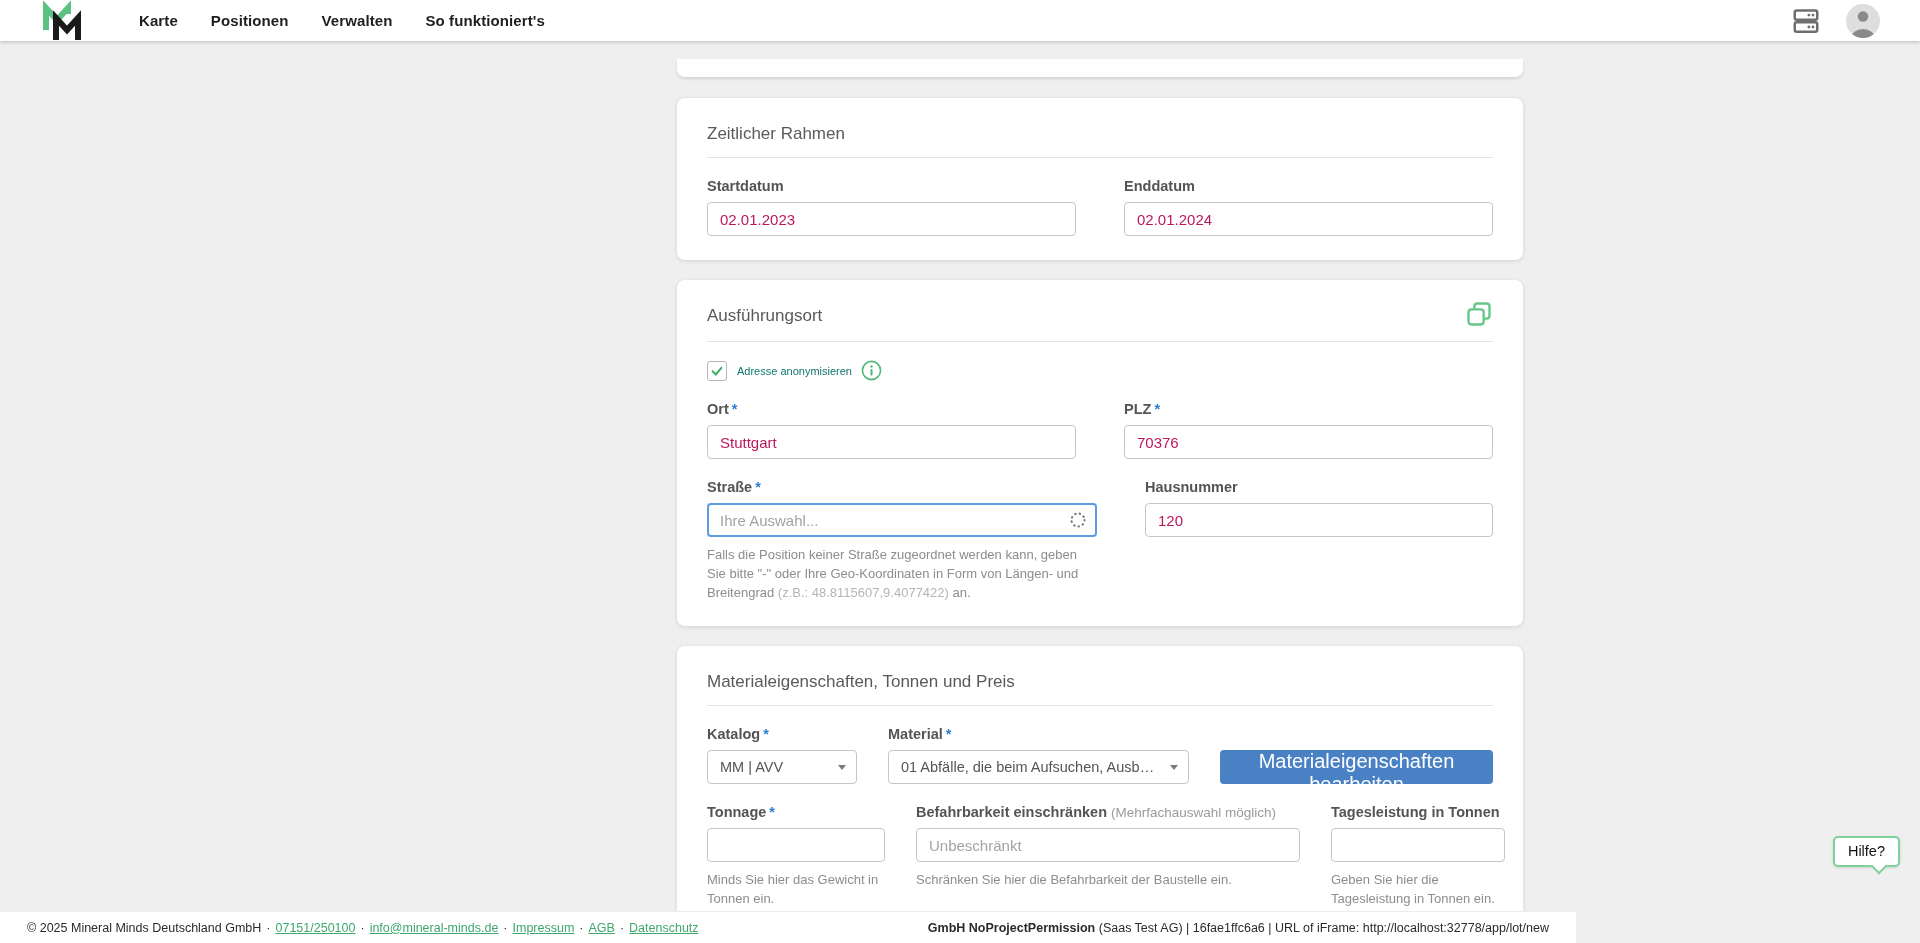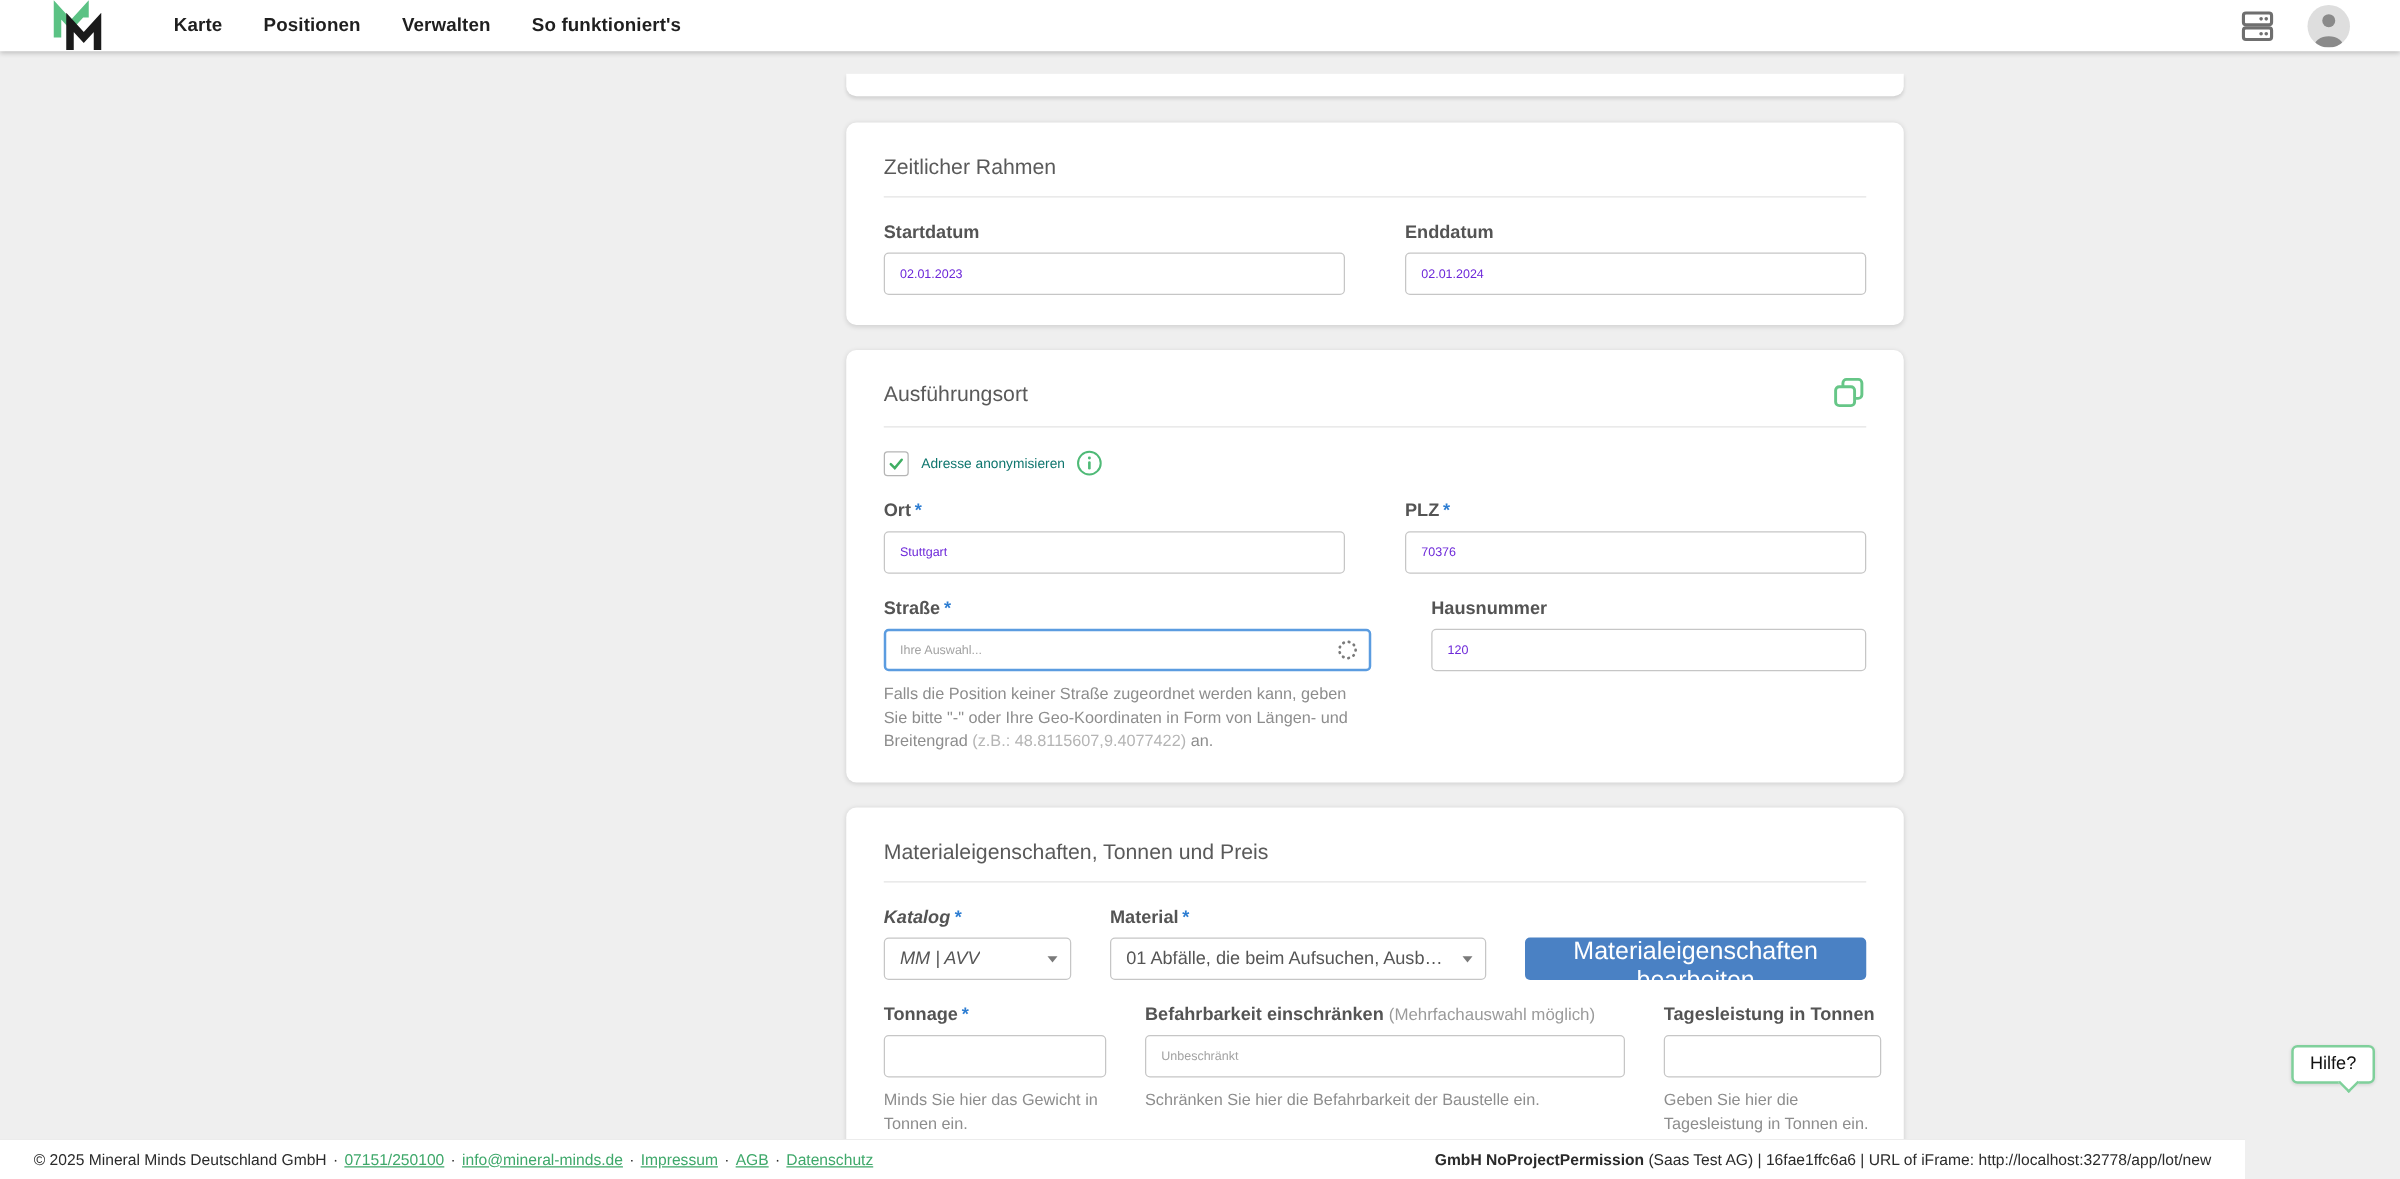--- a/index.html
+++ b/index.html
@@ -46,21 +46,21 @@
 
   .row { display: flex; gap: 31px; margin-top: 20px; }
   .grid2 { display: grid; grid-template-columns: 1fr 1fr; gap: 48px; margin-top: 20px; }
 
   .field-label { font-size: 14.5px; font-weight: 700; color: #545454; margin-bottom: 8px; }
   .label-suffix { font-weight: 400; color: #9b9b9b; font-size: 13.5px; }
   .req { color: #2d7dd2; margin-left: 3px; font-weight: 700; }
 
   .text-input {
     width: 100%; height: 34px; border: 1px solid #c6c6c6; border-radius: 4px;
-    padding: 0 12px; font-size: 10px; color: #6d28d9; background: #fff;
+    padding: 0 12px; font-size: 15px; color: #be185d; background: #fff;
     font-family: "Liberation Sans", sans-serif; outline: none;
   }
   .text-input::placeholder { color: #a3a3a3; opacity: 1; }
   .input-wrap { position: relative; }
   .input-focused { border: 2px solid #5b9ce0; padding: 0 11px; }
   .spinner { position: absolute; right: 10px; top: 8px; }
 
   .checkbox-row { display: flex; align-items: center; margin-top: 18px; }
   .checkbox {
     width: 20px; height: 20px; border: 1px solid #b5b5b5; border-radius: 3px;
@@ -85,21 +85,21 @@
     border-left: 4px solid transparent; border-right: 4px solid transparent;
     border-top: 5px solid #7a7a7a;
   }
 
   .btn-primary {
     height: 34px; background: #4a81c4; color: #fff; border: none; border-radius: 4px;
     font-size: 20px; padding: 0 16px; cursor: pointer;
     font-family: "Liberation Sans", sans-serif; align-self: flex-end;
   }
 
-  .w-katalog { width: 150px; flex: 0 0 auto; font-style: italic; }
+  .w-katalog { width: 150px; flex: 0 0 auto; }
   .w-material { width: 301px; flex: 0 0 auto; }
   .w-tonnage { width: 178px; flex: 0 0 auto; }
   .w-befahr { width: 384px; flex: 0 0 auto; }
   .w-tages { width: 174px; flex: 0 0 auto; }
   .preis-block { margin-top: 24px; }
 
   
   .help-bubble {
     position: fixed; right: 20px; bottom: 76px; z-index: 40;
     background: #fff; border: 2px solid #7fd09b; border-radius: 5px;
@@ -107,21 +107,21 @@
     box-shadow: 0 1px 3px rgba(0,0,0,.12);
   }
   .help-tail {
     position: absolute; bottom: -7px; right: 13px; width: 12px; height: 12px;
     background: #fff; transform: rotate(45deg);
     border-right: 2px solid #7fd09b; border-bottom: 2px solid #7fd09b;
   }
 
   
   .footer {
-    position: fixed; bottom: 0; left: 0; width: 1796px; height: 32px;
+    position: fixed; bottom: 0; left: 0; width: 1576px; height: 32px;
     background: #fff; border-top: 1px solid #ececec; z-index: 35;
     display: flex; align-items: center; justify-content: space-between;
     padding: 0 27px; font-size: 12.5px; color: #2b2b2b;
   }
   .footer-left { display: flex; align-items: center; gap: 5px; white-space: nowrap; }
   .footer-link { color: #3ea86a; text-decoration: underline; cursor: pointer; }
   .footer-sep { color: #2b2b2b; }
   .footer-right { white-space: nowrap; }
   .footer-bold { font-weight: 700; }
 </style>

